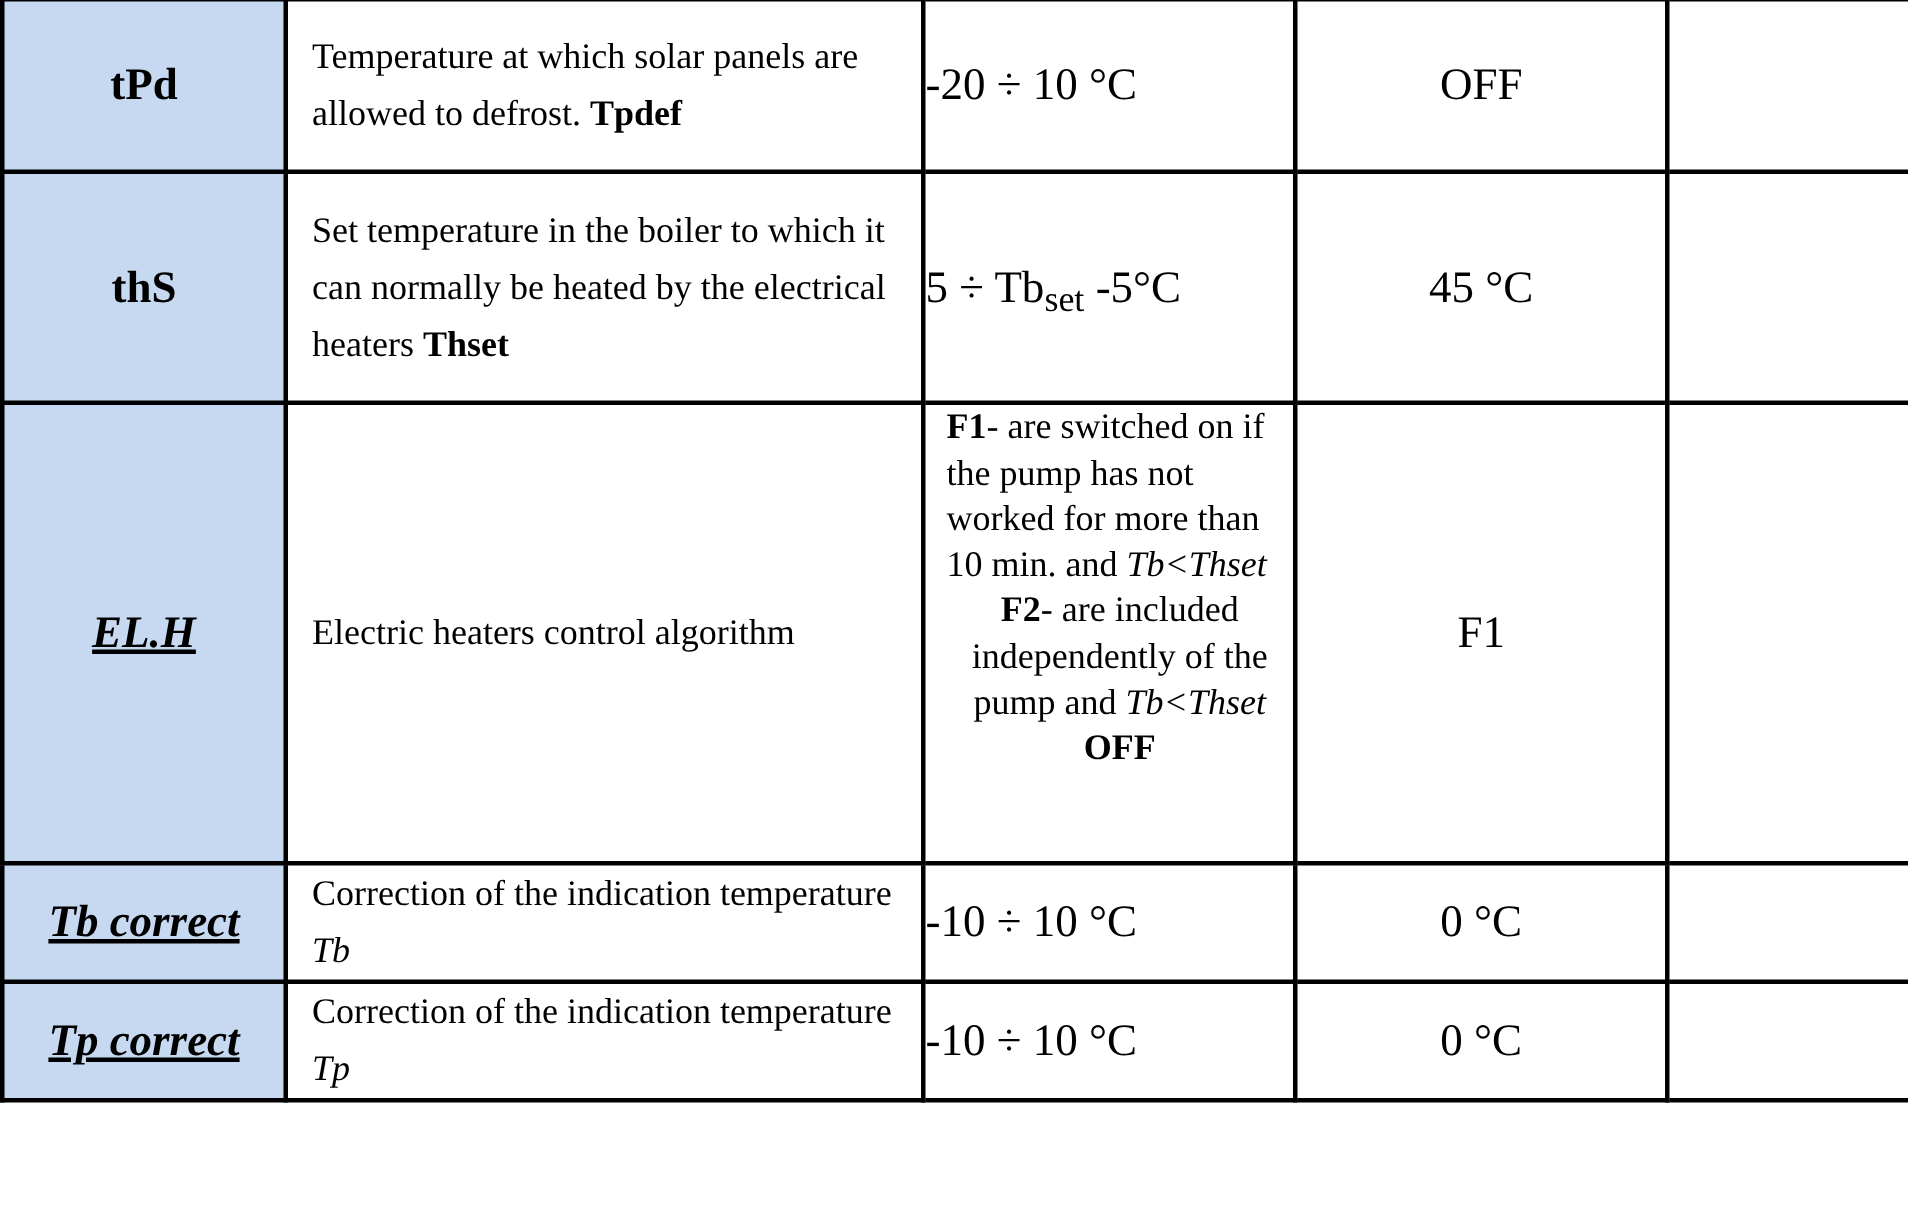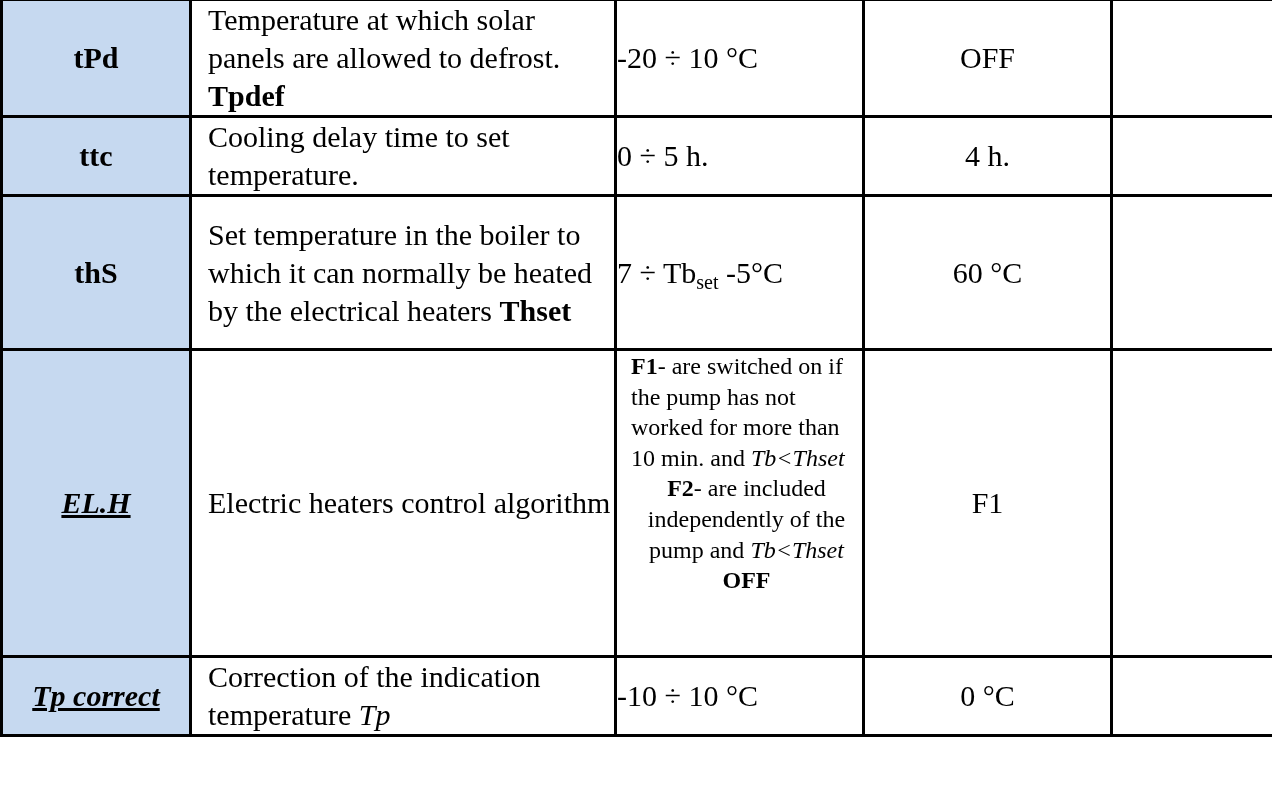--- a/index.html
+++ b/index.html
@@ -6,28 +6,28 @@
   body { width: 1272px; height: 811px; overflow: hidden; font-family: "Liberation Serif", "DejaVu Serif", serif; color: #000; }
   table { border-collapse: collapse; position: absolute; left: 0; top: -2px; width: 1272px; table-layout: fixed; }
   td { border: 3px solid #000; padding: 0; vertical-align: middle; }
   col.c1 { width: 189px; }
   col.c2 { width: 425px; }
   col.c3 { width: 248px; }
   col.c4 { width: 248px; }
   col.c5 { width: 162px; }
   td.code { background: #c6d9f0; text-align: center; font-weight: bold; font-size: 30px; }
   td.code.it { font-style: italic; text-decoration: underline; }
-  td.desc { font-size: 30px; line-height: 38px; padding-left: 16px; padding-right: 3px; margin-top: 24px; }
+  td.desc { font-size: 24px; line-height: 38px; padding-left: 16px; padding-right: 3px; margin-top: 24px; }
   td.range { text-align: left; font-size: 30px; }
   td.range.small { text-align: left; font-size: 24px; line-height: 30.6px; padding-left: 14px; vertical-align: top; padding-top: 0px; margin-top: 45px; }
   td.def { text-align: center; font-size: 30px; }
   td.empty { }
   .b { font-weight: bold; }
   .i { font-style: italic; }
-  sub { font-size: 20px; vertical-align: -6px; line-height: 0; }
+  sub { font-size: 24px; vertical-align: -6px; line-height: 0; }
   .blk { display: block; text-align: center; }
 </style>
 </head>
 <body>
 
 <table>
   <colgroup>
       <col class="c1">
       <col class="c2">
       <col class="c3">
@@ -35,45 +35,45 @@
       <col class="c5">
     </colgroup>
   <tbody>
     <tr style="height:115px">
       <td class="code">tPd</td>
       <td class="desc"><span>Temperature at which solar panels are allowed to defrost.</span> <span class="b">Tpdef</span></td>
       <td class="range">-20 ÷ 10 °C</td>
       <td class="def">OFF</td>
       <td class="empty"></td>
     </tr>
-    <tr style="height:79px">
-      <td class="code">ttc</td>
-      <td class="desc">Cooling delay time to set temperature.</td>
-      <td class="range">0 ÷ 5 h.</td>
-      <td class="def">4 h.</td>
-      <td class="empty"></td>
-    </tr>
     <tr style="height:154px">
       <td class="code">thS</td>
       <td class="desc"><span>Set temperature in the boiler to which it can normally be heated by the electrical heaters</span> <span class="b">Thset</span></td>
-      <td class="range"><span>7 ÷ Tb</span><sub>set</sub><span> -5°C</span></td>
-      <td class="def">60 °C</td>
+      <td class="range"><span>5 ÷ Tb</span><sub>set</sub><span> -5°C</span></td>
+      <td class="def">45 °C</td>
       <td class="empty"></td>
     </tr>
     <tr style="height:307px">
       <td class="code it">EL.H</td>
       <td class="desc">Electric heaters control algorithm</td>
       <td class="range small">
         <span class="b">F1</span><span>- are switched on if the pump has not worked for more than 10 min. and </span><span class="i">Tb&lt;Thset</span>
         <span class="blk"><span class="b">F2</span><span>- are included independently of the pump and </span><span class="i">Tb&lt;Thset</span></span>
         <span class="blk b">OFF</span>
       </td>
       <td class="def">F1</td>
       <td class="empty"></td>
     </tr>
+    <tr style="height:78px">
+      <td class="code it">Tb correct</td>
+      <td class="desc"><span>Correction of the indication temperature</span> <span class="i">Tb</span></td>
+      <td class="range">-10 ÷ 10 °C</td>
+      <td class="def">0 °C</td>
+      <td class="empty"></td>
+    </tr>
     <tr style="height:79px">
       <td class="code it">Tp correct</td>
       <td class="desc"><span>Correction of the indication temperature</span> <span class="i">Tp</span></td>
       <td class="range">-10 ÷ 10 °C</td>
       <td class="def">0 °C</td>
       <td class="empty"></td>
     </tr>
   </tbody>
 </table>
 

